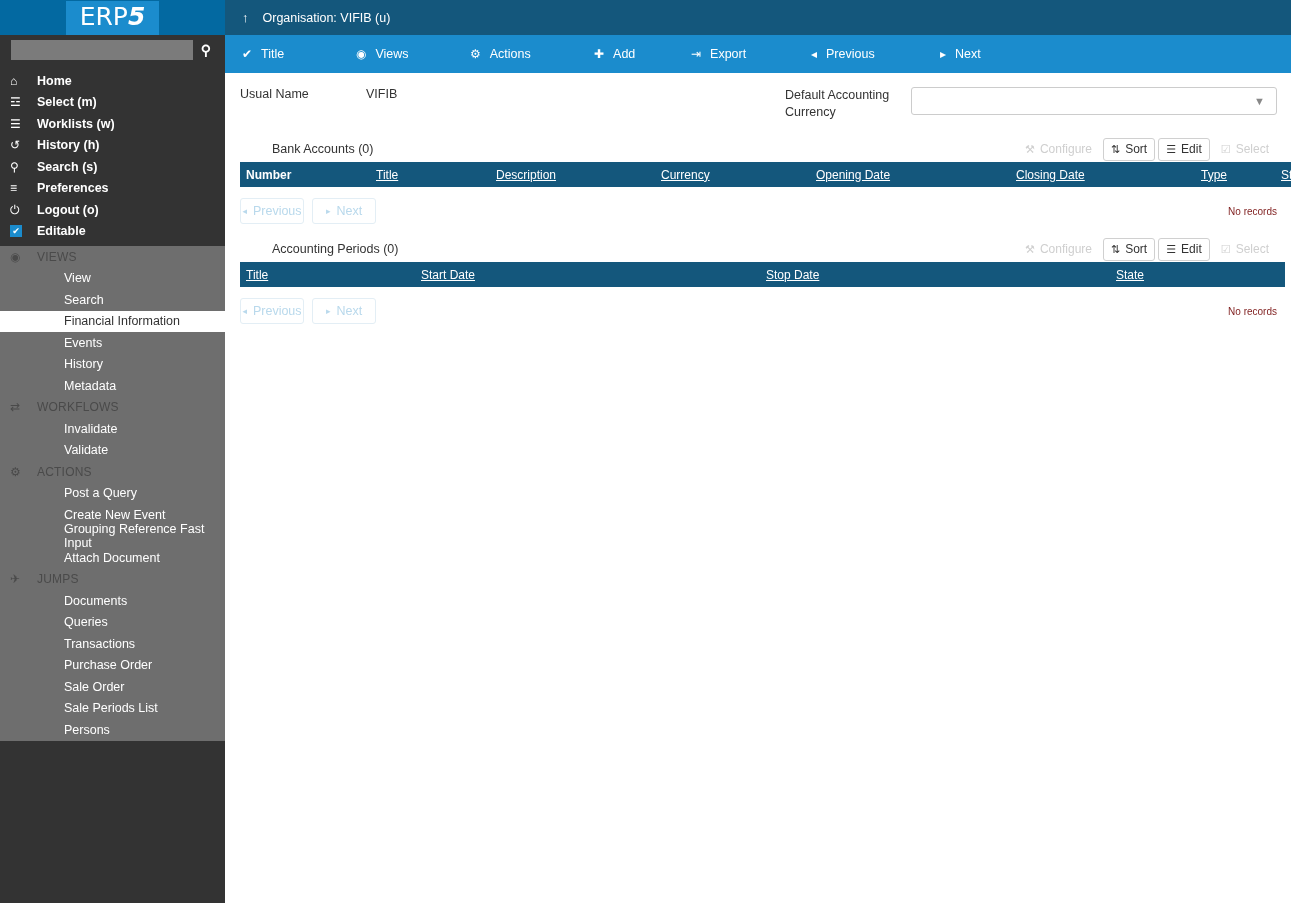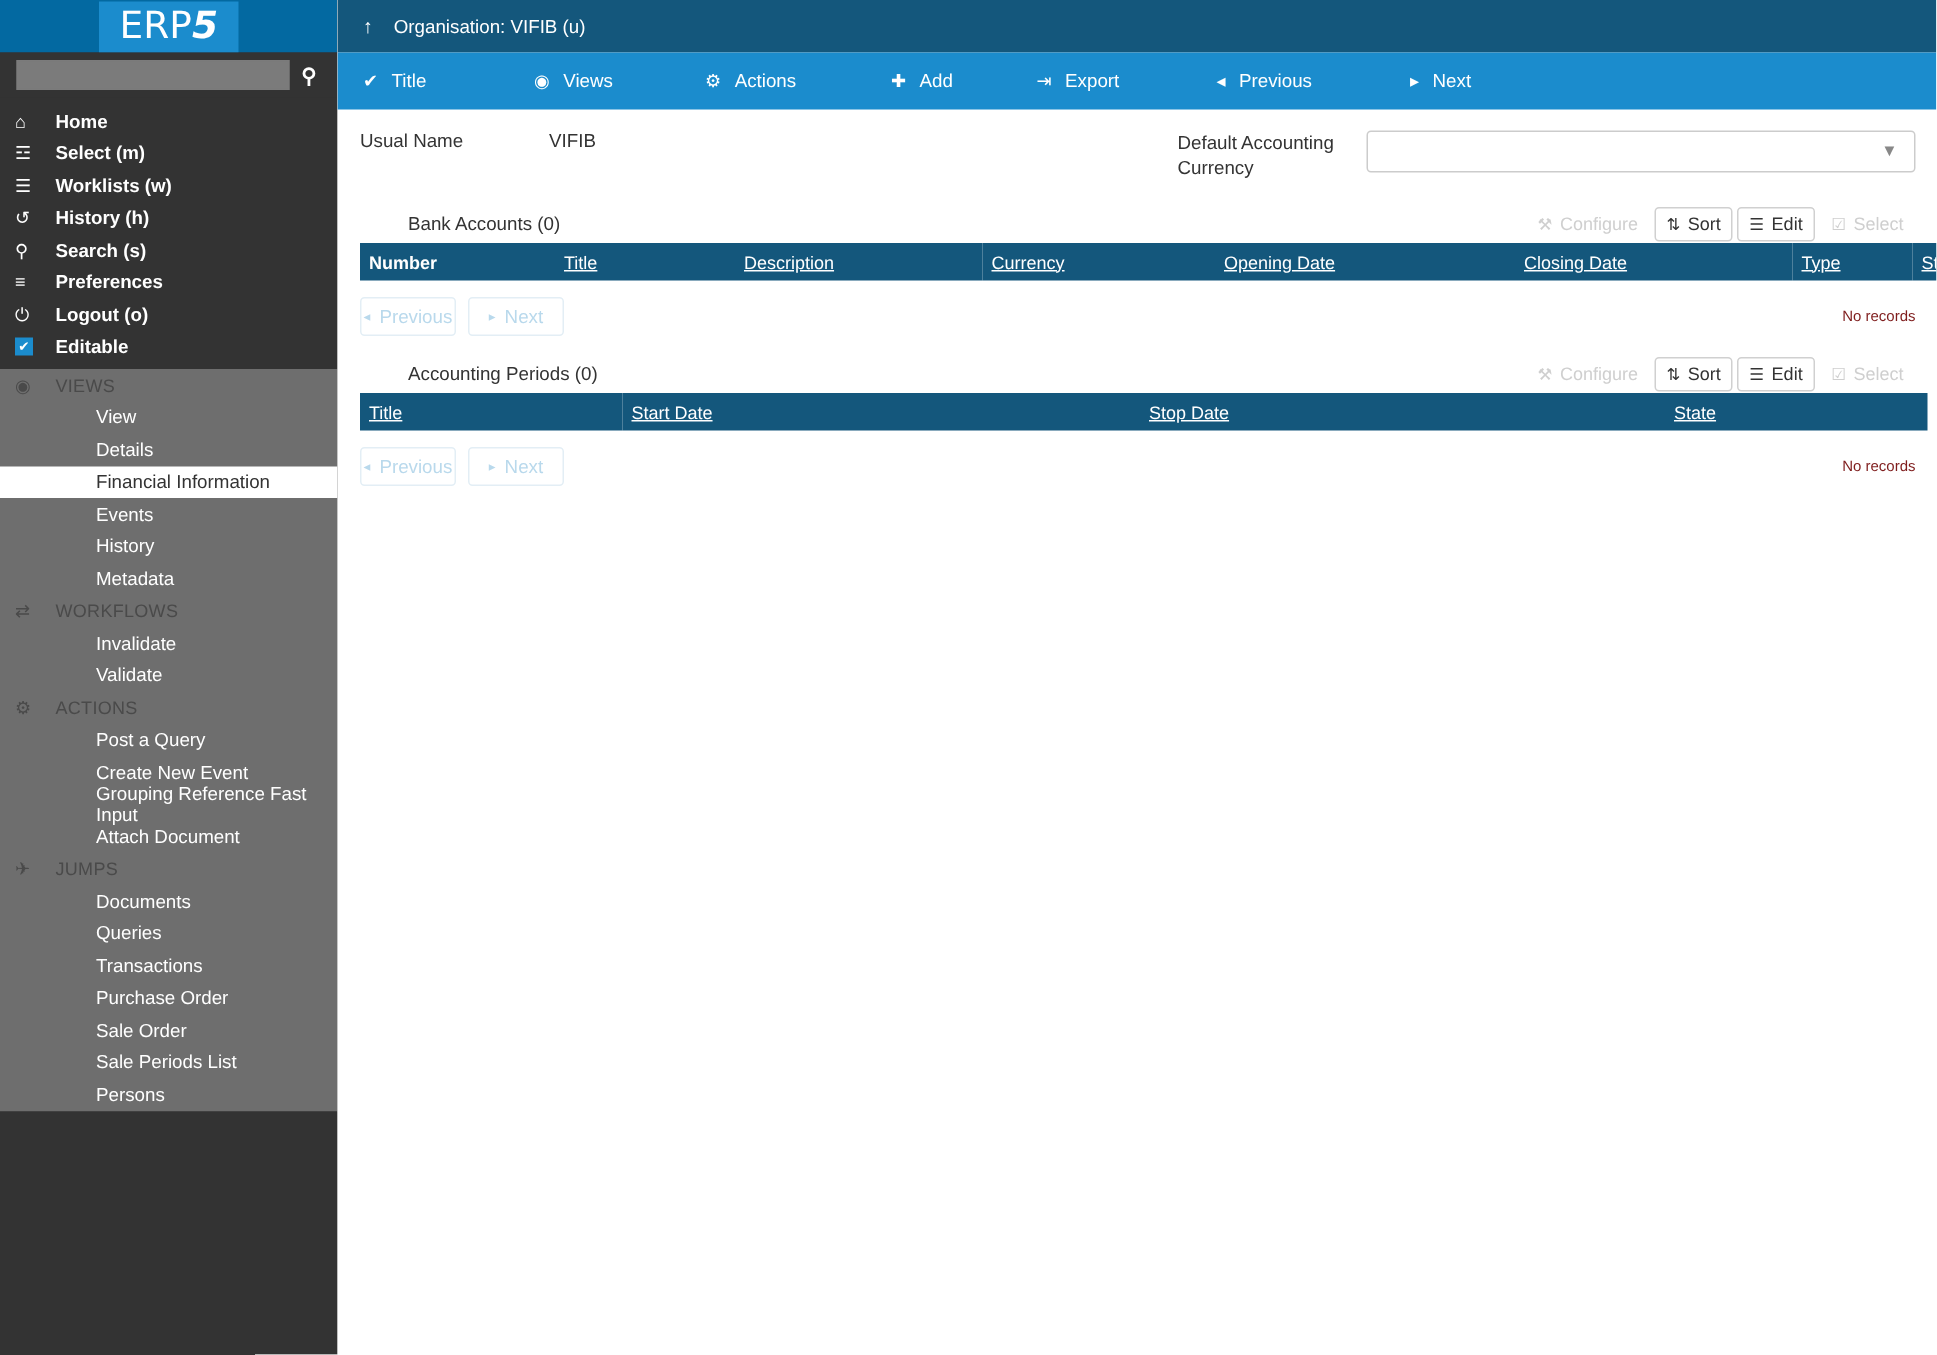--- a/index.html
+++ b/index.html
@@ -309,21 +309,21 @@
 
       <div class="nav-lower" id="nav-lower">
           <div class="group-head">
             <span class="ic">◉</span>
             <span>VIEWS</span>
           </div>
           <div class="sub-item">
             <span>View</span>
           </div>
           <div class="sub-item">
-            <span>Details</span>
+            <span>Search</span>
           </div>
           <div class="sub-item active">
             <span>Financial Information</span>
           </div>
           <div class="sub-item">
             <span>Events</span>
           </div>
           <div class="sub-item">
             <span>History</span>
           </div>

